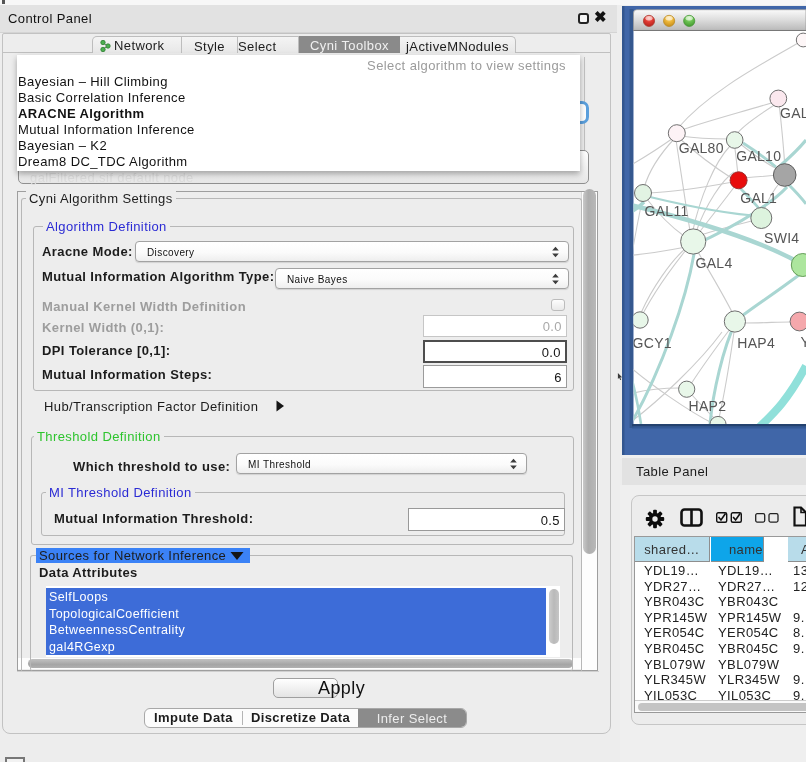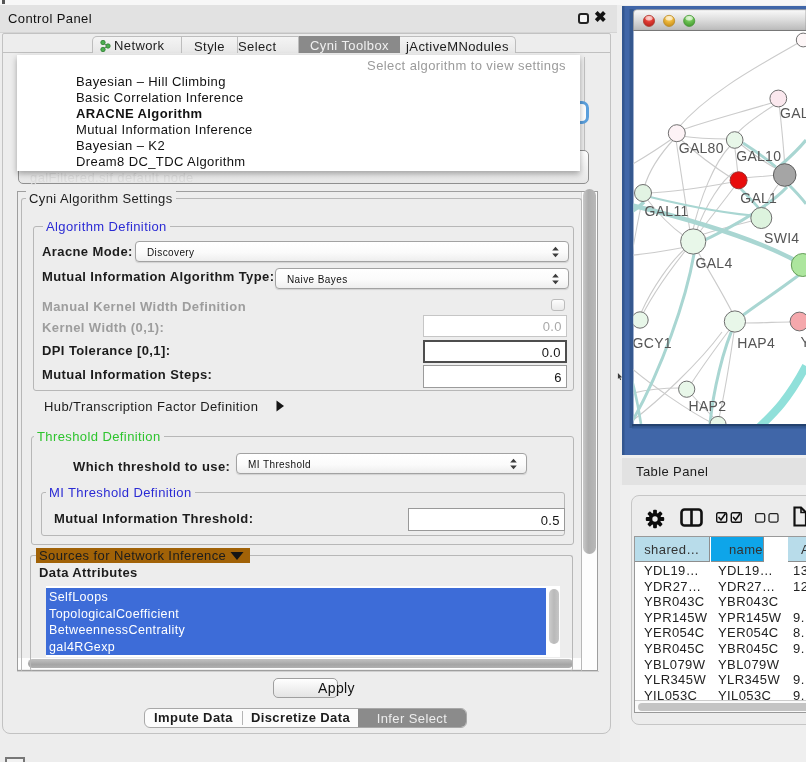--- a/index.html
+++ b/index.html
@@ -131,48 +131,48 @@
 
 <div class="grp" style="left:41px;top:492px;width:524px;height:44px;">
   <span class="gtitle" style="left:4px;color:#2b2bd4;">MI Threshold Definition</span>
 </div>
 <span class="abs b13" style="left:54px;top:511px;">Mutual Information Threshold:</span>
 <div class="field" style="left:408px;top:508px;width:157px;height:23px;border:1px solid #999;">
     <span>0.5</span>
   </div>
 
 <div class="grp" style="left:30px;top:555px;width:543px;height:116px;border-bottom:none;">
-  <span class="gtitle n13" style="left:5px;background:#a16207;padding-right:6px;">Sources for Network Inference&nbsp;<svg width="14" height="10" viewBox="0 0 14 10" style="vertical-align:-1px;">
+  <span class="gtitle n13" style="left:5px;background:#3b82f6;padding-right:6px;">Sources for Network Inference&nbsp;<svg width="14" height="10" viewBox="0 0 14 10" style="vertical-align:-1px;">
         <path d="M0.5 1 L13.5 1 L7 9 Z" fill="#151515"></path>
       </svg></span>
 </div>
 <span class="abs b13" style="left:39px;top:565px;">Data Attributes</span>
 <div class="abs" style="left:46px;top:586px;width:514px;height:71px;background:#ffffff;"></div>
 <div class="abs" style="left:46px;top:588px;width:500px;height:67px;background:#3d6cd8;">
   <span class="abs" style="left:3px;top:2px;font-size:12.5px;color:#fff;">SelfLoops</span>
   <span class="abs" style="left:3px;top:19px;font-size:12.5px;color:#fff;">TopologicalCoefficient</span>
   <span class="abs" style="left:3px;top:35px;font-size:12.5px;color:#fff;">BetweennessCentrality</span>
   <span class="abs" style="left:3px;top:52px;font-size:12.5px;color:#fff;">gal4RGexp</span>
 </div>
 <div class="abs" style="left:549px;top:589px;width:10px;height:55px;background:linear-gradient(90deg,#cdcdcd,#b9b9b9 50%,#c6c6c6);border-radius:5px;"></div>
 
 <div class="abs" style="left:17px;top:55px;width:563px;height:116px;background:#ffffff;box-shadow:0 3px 6px rgba(0,0,0,0.32);">
   <div style="text-align:right;font-size:13px;color:#9b9b9b;padding-top:3px;height:19px;padding-right:14px;">Select algorithm to view settings</div>
-  <div style="font-size:13px;color:#111;line-height:16px;padding-left:11px;margin-left:48px;">
+  <div style="font-size:13px;color:#111;line-height:16px;padding-left:1px;">
     <div>Bayesian – Hill Climbing</div>
     <div>Basic Correlation Inference</div>
     <div style="font-weight:bold;">ARACNE Algorithm</div>
     <div>Mutual Information Inference</div>
     <div>Bayesian – K2</div>
     <div>Dream8 DC_TDC Algorithm</div>
   </div>
 </div>
 
 <div class="abs" style="left:273px;top:678px;width:65px;height:20px;border:1px solid #9f9f9f;border-radius:5px;background:linear-gradient(#ffffff,#e4e4e4);text-align:center;">
-  <span style="font-size:14px;color:#111;line-height:18px;margin-left:44px;">Apply</span>
+  <span style="font-size:18px;color:#111;line-height:18px;margin-left:44px;">Apply</span>
 </div>
 <div class="abs" style="left:144px;top:708px;width:323px;height:20px;border:1px solid #a8a8a8;border-radius:6px;background:#fcfcfc;">
   <span class="abs b13" style="left:0;width:97px;text-align:center;line-height:18px;">Impute Data</span>
   <span class="abs" style="left:97px;top:2px;width:1px;height:14px;background:#b5b5b5;"></span>
   <span class="abs b13" style="left:98px;width:115px;text-align:center;line-height:18px;">Discretize Data</span>
   <div class="abs" style="left:213px;top:0;width:108px;height:18px;background:#8b8b8b;border-radius:0 5px 5px 0;text-align:center;">
     <span style="font-size:13px;color:#ededed;line-height:18px;">Infer Select</span>
   </div>
 </div>
 <div class="abs" style="left:5px;top:757px;width:20px;height:10px;border:2px solid #777;background:#f2f2f2;"></div>

